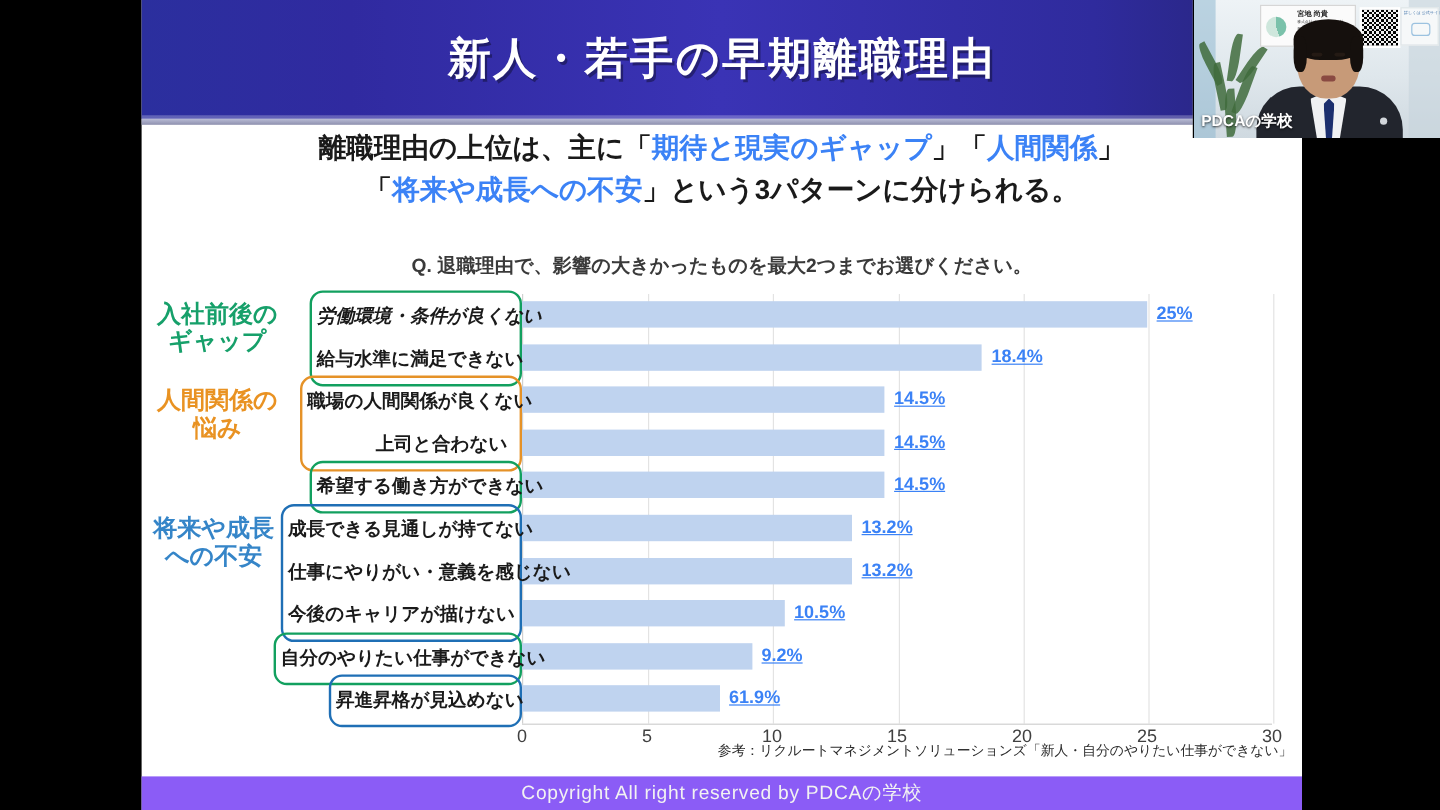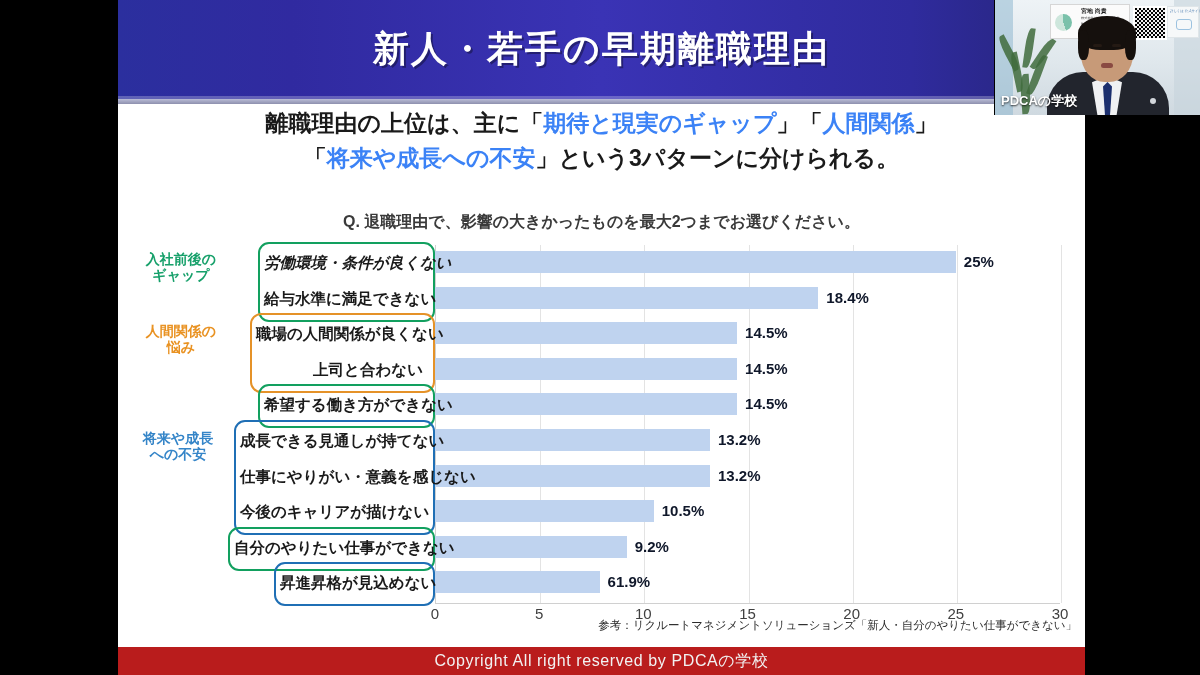--- a/index.html
+++ b/index.html
@@ -56,27 +56,28 @@
   #plot{
     position:absolute;left:317px;top:0px;width:625px;height:358px;
     border-left:1px solid #d0d0d0;
   }
   .gridline{position:absolute;top:0;bottom:0;width:1px;background:#e3e3e3;}
   #plot-baseline{position:absolute;left:317px;top:358px;width:625px;height:1px;background:#d0d0d0;}
   .bar{
     position:absolute;left:0;height:22px;background:#bfd3ef;top:0;
   }
   .vlabel{
-    position:absolute;top:-2px;font-size:15px;font-weight:bold;color:#0f172a;
+    position:absolute;top:-2px;font-size:15px;font-weight:bold;color:#3b82f6;
     white-space:nowrap;
+    text-decoration:underline;
   }
 
   
   .grplabel{
-    position:absolute;text-align:center;font-size:14px;font-weight:bold;
+    position:absolute;text-align:center;font-size:20px;font-weight:bold;
     line-height:1.15;white-space:nowrap;
   }
   .grp-green{color:#16a06a;}
   .grp-orange{color:#e99222;}
   .grp-blue{color:#3585c8;}
 
   
   .bbox{
     position:absolute;border-radius:11px;background:transparent;
     border:2.5px solid #000;
@@ -100,21 +101,21 @@
   
   #source{
     position:absolute;left:0;top:618px;width:967px;
     text-align:right;padding-right:8px;box-sizing:border-box;
     font-size:11.5px;color:#2b2b2b;white-space:nowrap;
   }
 
   
   #footer{
     position:absolute;left:0;top:647px;width:967px;height:28px;
-    background:#b91c1c;display:flex;align-items:center;justify-content:center;
+    background:#8b5cf6;display:flex;align-items:center;justify-content:center;
   }
   #footer span{color:#f2f2f2;font-size:16px;letter-spacing:.6px;white-space:nowrap;}
 
   
   #video{
     position:absolute;right:0;top:0;width:205px;height:115px;
     background:#e9eef1;overflow:hidden;border-left:1px solid #000;
   }
   #vid-wall{position:absolute;inset:0;background:linear-gradient(180deg,#eef3f6 0%,#dfe7ec 55%,#cfd9e0 100%);}
   #vid-window-l{position:absolute;left:0;top:0;width:18px;height:115px;background:#8fb8cf;opacity:.55;}

